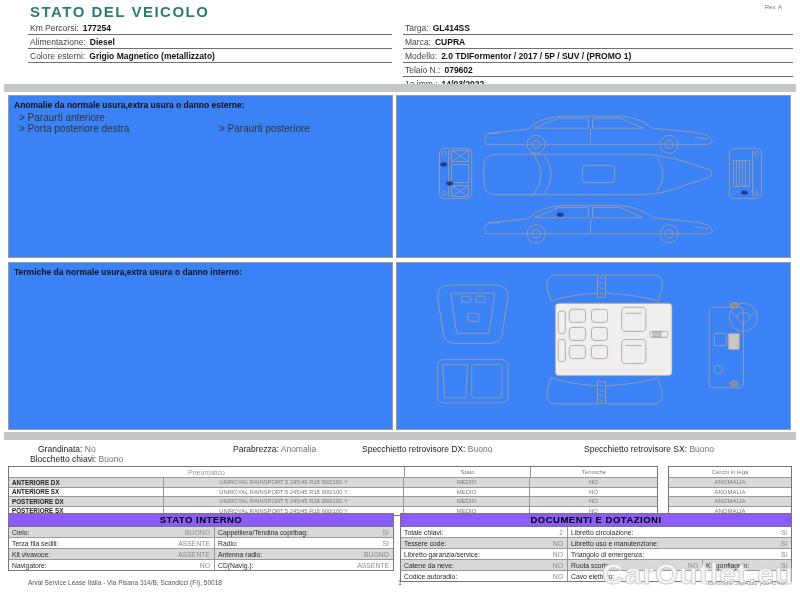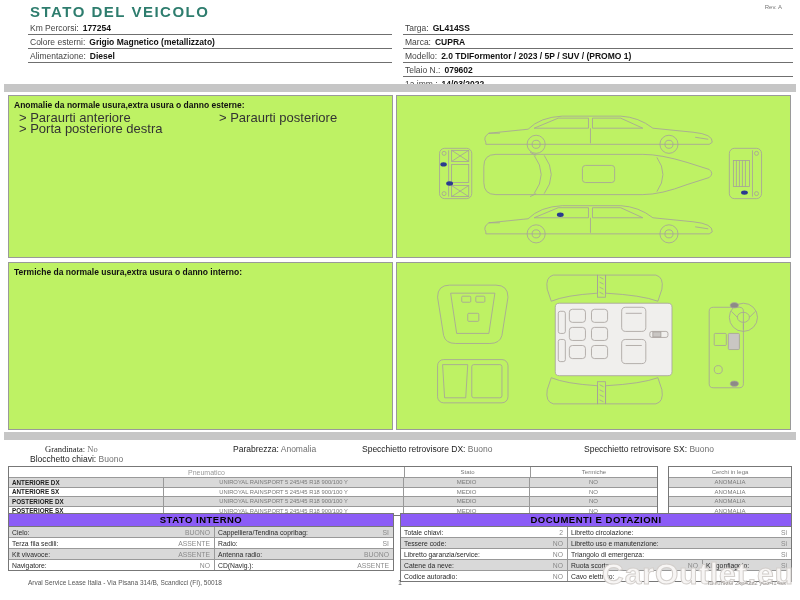--- a/index.html
+++ b/index.html
@@ -13,27 +13,27 @@
   .hdr-left{left:28px;top:21px;width:364px;}
   .hdr-right{left:403px;top:21px;width:390px;}
   .hdr-row{display:flex;align-items:flex-end;border-bottom:1px solid #6f6f6f;
            padding:1px 0 1px 2px;height:11px;font-size:8.5px;}
   .hdr-row .lab{color:#444;margin-right:4px;white-space:nowrap;}
   .hdr-row .val{font-weight:bold;color:#111;white-space:nowrap;}
   
   .graybar{position:absolute;left:4px;width:792px;height:8px;background:#c6c6c6;}
   .bar1{top:84px;} .bar2{top:432px;}
   
-  .box{position:absolute;border:1px solid #9a9a9a;background:#bef264;box-sizing:border-box;}
+  .box{position:absolute;border:1px solid #9a9a9a;background:#3b82f6;box-sizing:border-box;}
   .tbox-ext{left:8px;top:95px;width:385px;height:163px;}
   .dbox-ext{left:396px;top:95px;width:395px;height:163px;}
   .tbox-int{left:8px;top:262px;width:385px;height:168px;}
   .dbox-int{left:396px;top:262px;width:395px;height:168px;}
   .box-title{font-size:8.5px;font-weight:bold;color:#111;padding:4px 0 2px 5px;}
-  .anom-cols{display:flex;font-size:13px;color:#333;}
+  .anom-cols{display:flex;font-size:10px;color:#333;align-items:flex-end;}
   .anom-col1{width:200px;padding-left:10px;}
   .anom-col2{width:170px;}
   .anom-col1 div,.anom-col2 div{line-height:11px;}
   
   .statusline{position:absolute;font-size:8.5px;white-space:nowrap;}
   .statusline .lab{color:#222;}
   .statusline .val{color:#707070;}
   
   .tt-main{position:absolute;left:8px;top:466px;width:650px;border:1px solid #777;box-sizing:border-box;}
   .tt-cerchi{position:absolute;left:668px;top:466px;width:124px;border:1px solid #777;box-sizing:border-box;}
@@ -81,41 +81,41 @@
 
   <div class="title">STATO DEL VEICOLO</div>
   <div class="rev">Rev. A</div>
 
   <div class="hdr hdr-left">
     <div class="hdr-row">
       <span class="lab">Km Percorsi:</span>
       <span class="val">177254</span>
     </div>
     <div class="hdr-row">
+      <span class="lab">Alimentazione:</span>
+      <span class="val">Diesel</span>
+    </div>
+    <div class="hdr-row">
       <span class="lab">Colore esterni:</span>
       <span class="val">Grigio Magnetico (metallizzato)</span>
     </div>
-    <div class="hdr-row">
-      <span class="lab">Alimentazione:</span>
-      <span class="val">Diesel</span>
-    </div>
   </div>
 
   <div class="hdr hdr-right">
     <div class="hdr-row">
       <span class="lab">Targa:</span>
       <span class="val">GL414SS</span>
     </div>
     <div class="hdr-row">
       <span class="lab">Marca:</span>
       <span class="val">CUPRA</span>
     </div>
     <div class="hdr-row">
       <span class="lab">Modello:</span>
-      <span class="val">2.0 TDIFormentor / 2023 / 5P / SUV / (PROMO 1)</span>
+      <span class="val">2.0 TDIFormentor / 2017 / 5P / SUV / (PROMO 1)</span>
     </div>
     <div class="hdr-row">
       <span class="lab">Telaio N.:</span>
       <span class="val">079602</span>
     </div>
     <div class="hdr-row">
       <span class="lab">1a imm.:</span>
       <span class="val">14/03/2022</span>
     </div>
   </div>
@@ -272,21 +272,21 @@
           <rect x="5" y="32" width="12" height="12" rx="1"></rect>
           <rect x="19" y="32" width="11" height="16" rx="1" fill="#c9c6c3"></rect>
           <circle cx="9" cy="68" r="4"></circle>
         </g>
       </g>
     </svg>
   </div>
 
   <div class="graybar bar2"></div>
 
-  <div class="statusline" style="left:45px;top:444px;font-family:Liberation Serif, serif;">
+  <div class="statusline" style="left:38px;top:444px;">
     <span class="lab">Grandinata:</span>
     <span class="val">No</span>
   </div>
   <div class="statusline" style="left:233px;top:444px;">
     <span class="lab">Parabrezza:</span>
     <span class="val">Anomalia</span>
   </div>
   <div class="statusline" style="left:362px;top:444px;">
     <span class="lab">Specchietto retrovisore DX:</span>
     <span class="val">Buono</span>

